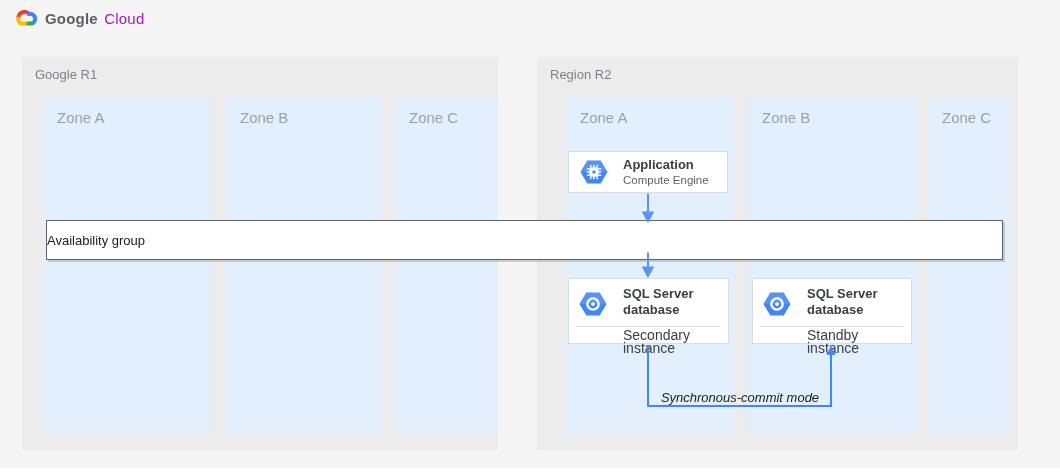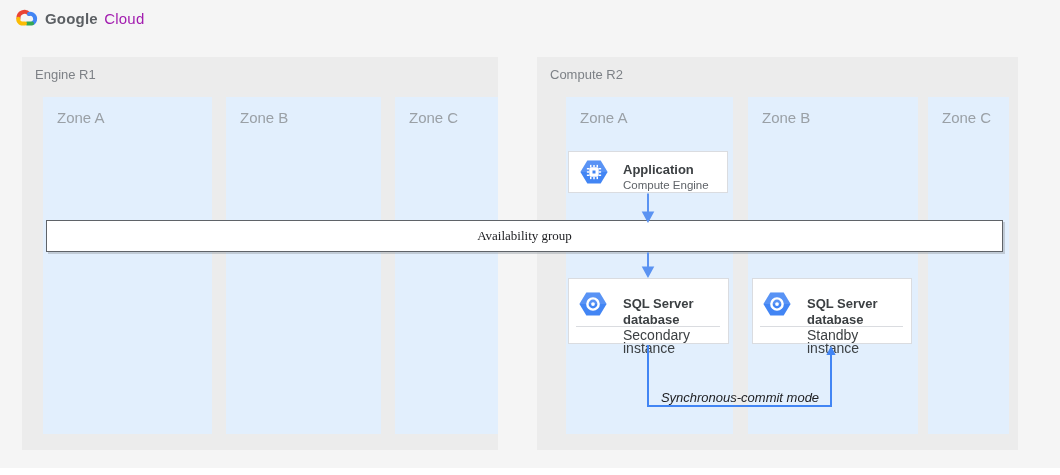--- a/index.html
+++ b/index.html
@@ -23,31 +23,31 @@
   .region{position:absolute;top:57px;height:393px;background:var(--region-bg,#ececec);}
   .region-r1{left:22px;width:476px;}
   .region-r2{left:537px;width:481px;}
   .region-label{position:absolute;left:13px;top:10px;font-size:13px;color:#7d8186;}
   .zone{position:absolute;top:40px;height:337px;background:var(--zone-bg,#e2effd);}
   .zone-label{position:absolute;left:14px;top:12px;font-size:15px;color:var(--text-light-gray,#9aa0a6);}
   .zr1a{left:21px;width:169px;} .zr1b{left:204px;width:155px;} .zr1c{left:373px;width:103px;}
   .zr2a{left:29px;width:167px;} .zr2b{left:211px;width:170px;} .zr2c{left:391px;width:81px;}
 
   
-  .banner{position:absolute;left:46px;top:220px;width:957px;height:32px;background:#fff;
+  .banner{position:absolute;left:46px;top:220px;width:957px;height:40px;background:#fff;
     border:1.5px solid var(--banner-border,#5f6368);box-shadow:2px 2px 0 rgba(154,160,166,.45);
-    display:flex;align-items:center;justify-content:center;z-index:3;font-family:Liberation Serif, serif;}
+    display:flex;align-items:center;z-index:3;}
   .banner span{font-size:13px;color:#202124;}
 
   
   .card{position:absolute;background:#fff;border:1px solid var(--card-border,#dadce0);z-index:4;}
   .app-card{left:568px;top:151px;width:160px;height:42px;display:flex;align-items:center;padding-left:10px;}
   .hex-icon{width:30px;height:30px;flex:0 0 30px;}
   .app-card .card-text{margin-left:14px;}
-  .card-title{font-size:13px;font-weight:700;color:var(--text-dark,#3c4043);line-height:15px;margin-top:10px;}
+  .card-title{font-size:13px;font-weight:700;color:var(--text-dark,#3c4043);line-height:15px;}
   .card-sub{font-size:11.5px;color:var(--text-gray,#5f6368);line-height:14px;margin-top:1px;}
   .sql-card{height:66px;}
   .sql1{left:568px;top:278px;width:161px;}
   .sql2{left:752px;top:278px;width:160px;}
   .sql-card .hex-icon{position:absolute;left:9px;top:10px;}
   .sql-title{position:absolute;left:54px;top:7px;width:90px;line-height:15.5px;}
   .divider{position:absolute;left:7px;right:8px;top:47px;border-top:1px solid var(--card-border,#dadce0);}
   .card-footer{position:absolute;left:54px;top:50px;font-size:14px;color:var(--text-dark,#3c4043);line-height:13px;}
 
   
@@ -70,34 +70,34 @@
         <path stroke="#fbbc04" d="M 24 31 L 17 31 A 8.5 8.5 0 0 1 10.6 21.5"></path>
       </g>
     </svg>
     <span class="logo-text">
       <span class="lg-g">Google</span>
       <span class="lg-c">Cloud</span>
     </span>
   </div>
 
   <section class="region region-r1">
-    <div class="region-label">Engine R1</div>
+    <div class="region-label">Google R1</div>
     <div class="zone zr1a">
       <span class="zone-label">Zone A</span>
     </div>
     <div class="zone zr1b">
       <span class="zone-label">Zone B</span>
     </div>
     <div class="zone zr1c">
       <span class="zone-label">Zone C</span>
     </div>
   </section>
 
   <section class="region region-r2">
-    <div class="region-label">Compute R2</div>
+    <div class="region-label">Region R2</div>
     <div class="zone zr2a">
       <span class="zone-label">Zone A</span>
     </div>
     <div class="zone zr2b">
       <span class="zone-label">Zone B</span>
     </div>
     <div class="zone zr2c">
       <span class="zone-label">Zone C</span>
     </div>
   </section>

